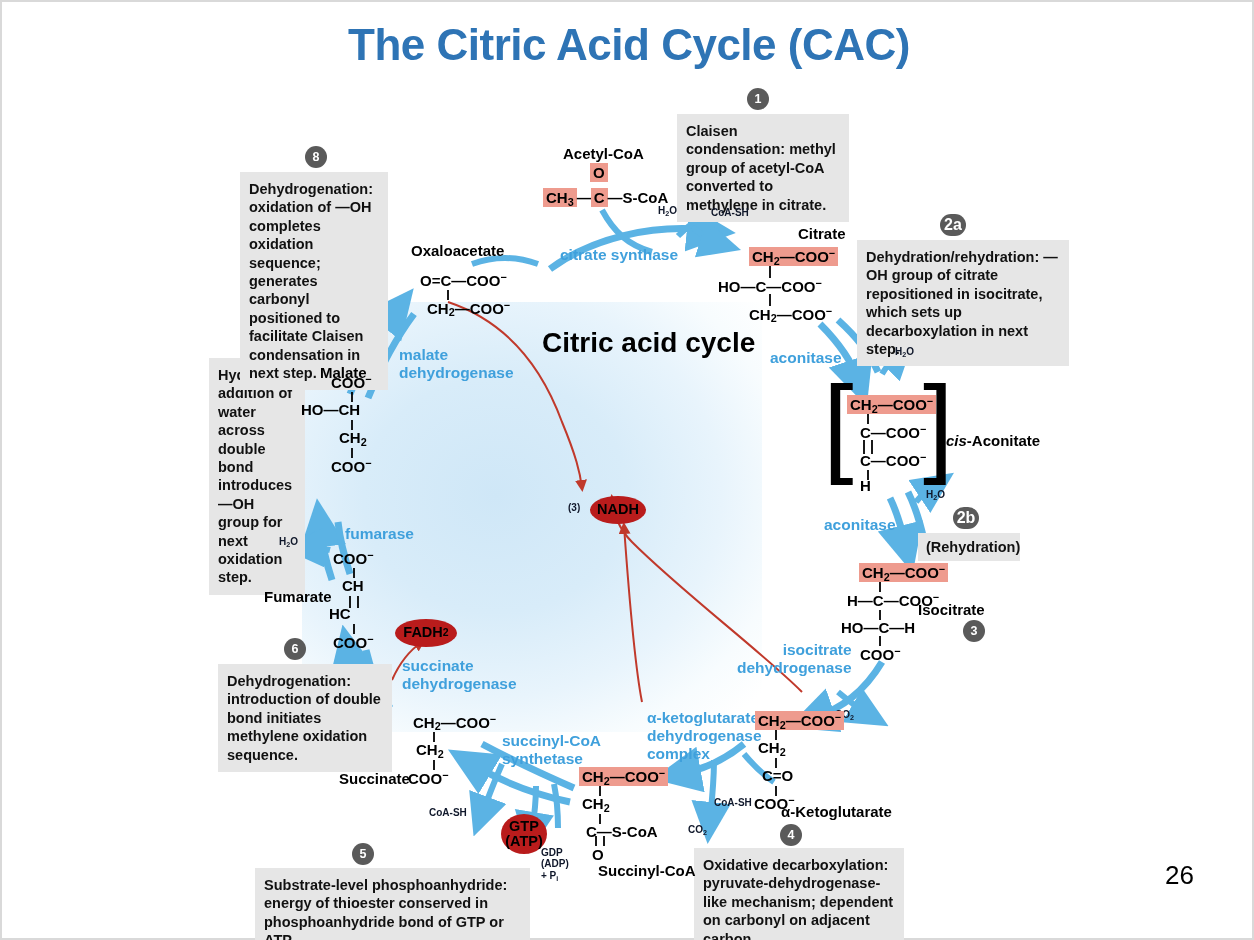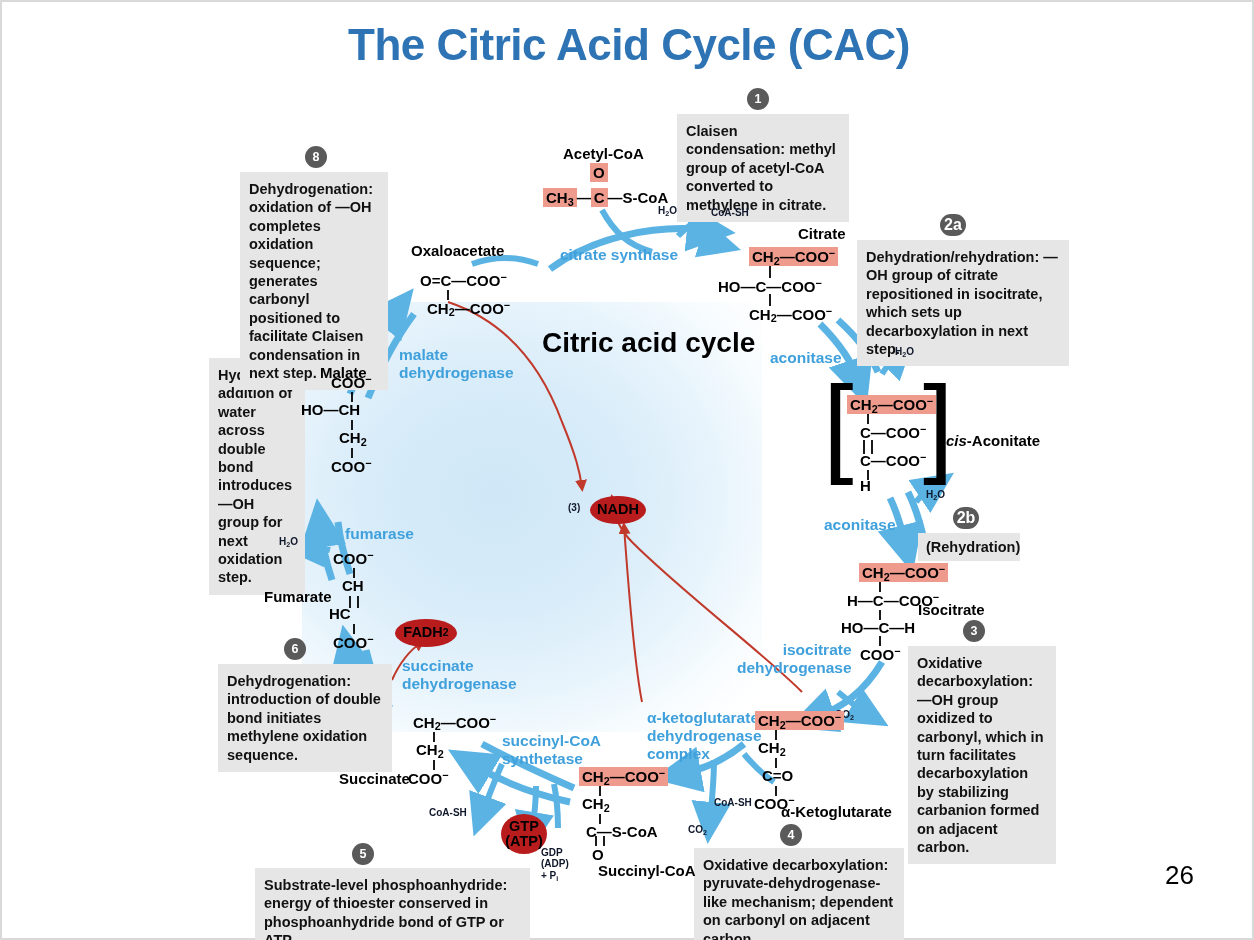--- a/index.html
+++ b/index.html
@@ -146,24 +146,20 @@
     <b>Dehydration/rehydration:</b>
     <span> —OH group of citrate repositioned in isocitrate, which sets up decarboxylation in next step.</span>
   </div>
 
   <div class="badge wide" style="left:951px;top:505px;">2b</div>
   <div class="box" style="left:916px;top:531px;width:102px;padding:5px 8px;">
     <b>(Rehydration)</b>
   </div>
 
   <div class="badge" style="left:961px;top:618px;">3</div>
-  <div class="box" style="left:906px;top:644px;width:148px;">
-    <b>Oxidative decarboxylation:</b>
-    <span> —OH group oxidized to carbonyl, which in turn facilitates decarboxylation by stabilizing carbanion formed on adjacent carbon.</span>
-  </div>
 
   <div class="badge" style="left:778px;top:822px;">4</div>
   <div class="box" style="left:692px;top:846px;width:210px;">
     <b>Oxidative decarboxylation:</b>
     <span> pyruvate-dehydrogenase-like mechanism; dependent on carbonyl on adjacent carbon.</span>
   </div>
 
   <div class="badge" style="left:350px;top:841px;">5</div>
   <div class="box" style="left:253px;top:866px;width:275px;">
     <b>Substrate-level phosphoanhydride:</b>

